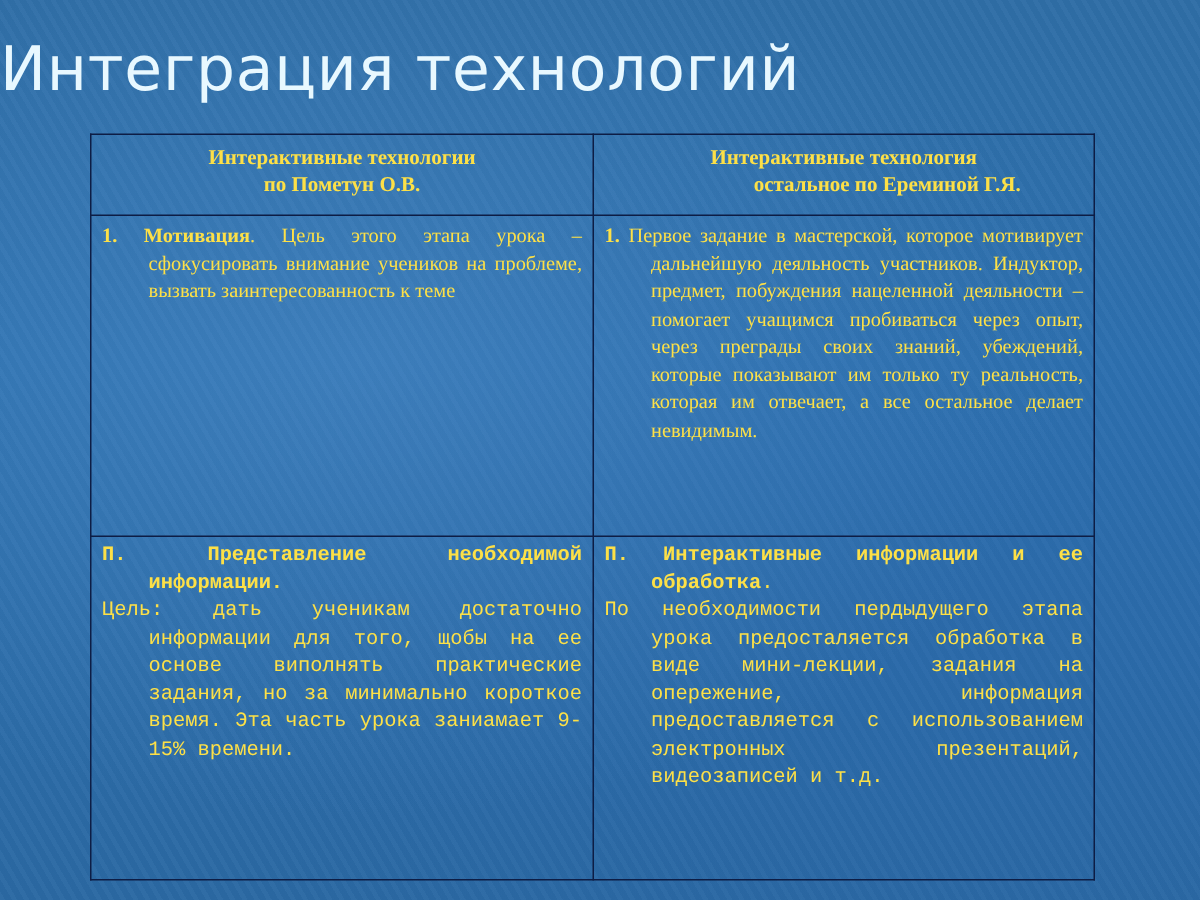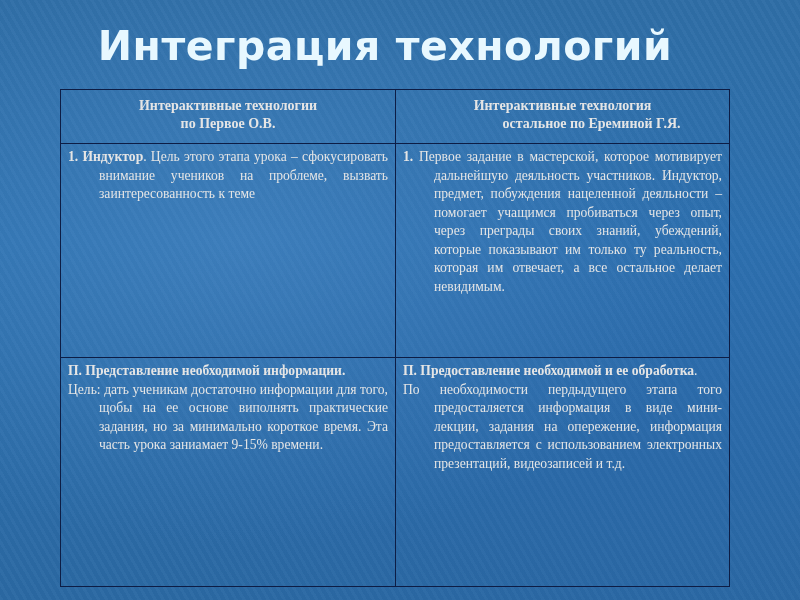--- a/index.html
+++ b/index.html
@@ -12,47 +12,47 @@
   .bg {
     position: absolute; inset: 0;
     background:
       radial-gradient(ellipse at 30% 40%, rgba(90,150,210,0.35), transparent 60%),
       radial-gradient(ellipse at 80% 70%, rgba(40,100,170,0.35), transparent 60%),
       repeating-linear-gradient(60deg, rgba(255,255,255,0.025) 0 3px, rgba(0,0,0,0.02) 3px 7px),
       linear-gradient(180deg, #2f6ea6 0%, #2e72b0 40%, #2b69a3 100%);
   }
   .title {
     position: absolute; left: 0; top: 22px; width: 770px;
-    text-align: center;
+    text-align: left;
     font-family: "DejaVu Sans", sans-serif;
-    font-weight: bold; font-size: 41px; color: #e8f8ff;
+    font-weight: normal; font-size: 41px; color: #e8f8ff;
     letter-spacing: 0.5px;
   }
   table {
     position: absolute; left: 60px; top: 89px;
     width: 669px; height: 495px;
     border-collapse: collapse;
     table-layout: fixed;
-    color: #e5e5e5;
+    color: #fde047;
     font-size: 13.6px; line-height: 18.5px;
   }
   td, th {
     border: 1.5px solid #0d1d45;
     vertical-align: top;
     padding: 4px 7px 4px 7px;
   }
   th {
     font-weight: bold; text-align: center; height: 42px;
     padding-top: 7px; font-size: 14px; line-height: 18px;
     vertical-align: top;
   }
   col.c1 { width: 335px; }
   col.c2 { width: 334px; }
   .row1 td { height: 205px; }
-  .row2 td { height: 220px; }
+  .row2 td { height: 220px; font-family: Liberation Mono, monospace; }
   p { margin: 0; text-align: justify; }
   .hang { padding-left: 31px; text-indent: -31px; }
   .hang2 { padding-left: 31px; text-indent: -31px; }
   b { font-weight: bold; }
   .h2b { display: inline-block; padding-left: 58px; }
 </style>
 </head>
 <body>
 
 <div class="bg"></div>
@@ -61,39 +61,39 @@
 
 <table>
   <colgroup>
       <col class="c1">
       <col class="c2">
     </colgroup>
   <tbody>
       <tr>
     <th>
       <span>Интерактивные технологии</span><br>
-      <span>по Первое О.В.</span>
+      <span>по Пометун О.В.</span>
     </th>
     <th>
       <span>Интерактивные технология</span><br>
       <span class="h2b">остальное по Ереминой Г.Я.</span>
     </th>
   </tr>
   <tr class="row1">
     <td>
-      <p class="hang"><b>1.</b> <b>Индуктор</b><span>. Цель этого этапа урока – сфокусировать внимание учеников на проблеме, вызвать заинтересованность к теме</span></p>
+      <p class="hang"><b>1.</b> <b>Мотивация</b><span>. Цель этого этапа урока – сфокусировать внимание учеников на проблеме, вызвать заинтересованность к теме</span></p>
     </td>
     <td>
       <p class="hang"><b>1.</b><span> Первое задание в мастерской, которое мотивирует дальнейшую деяльность участников. Индуктор, предмет, побуждения нацеленной деяльности –помогает учащимся пробиваться через опыт, через преграды своих знаний, убеждений, которые показывают им только ту реальность, которая им отвечает, а все остальное делает невидимым.</span></p>
     </td>
   </tr>
   <tr class="row2">
     <td>
       <p class="hang"><b>П. Представление необходимой информации.</b></p>
       <p class="hang2"><span>Цель: дать ученикам достаточно информации для того, щобы на ее основе виполнять практические задания, но за минимально короткое время. Эта часть урока заниамает 9-15% времени.</span></p>
     </td>
     <td>
-      <p class="hang"><b>П. Предоставление необходимой и ее обработка</b><span>.</span></p>
-      <p class="hang2"><span>По необходимости пердыдущего этапа того предосталяется информация в виде мини-лекции, задания на опережение, информация предоставляется с использованием электронных презентаций, видеозаписей и т.д.</span></p>
+      <p class="hang"><b>П. Интерактивные информации и ее обработка</b><span>.</span></p>
+      <p class="hang2"><span>По необходимости пердыдущего этапа урока предосталяется обработка в виде мини-лекции, задания на опережение, информация предоставляется с использованием электронных презентаций, видеозаписей и т.д.</span></p>
     </td>
   </tr>
 </tbody>
   </table>
 
 </body></html>

